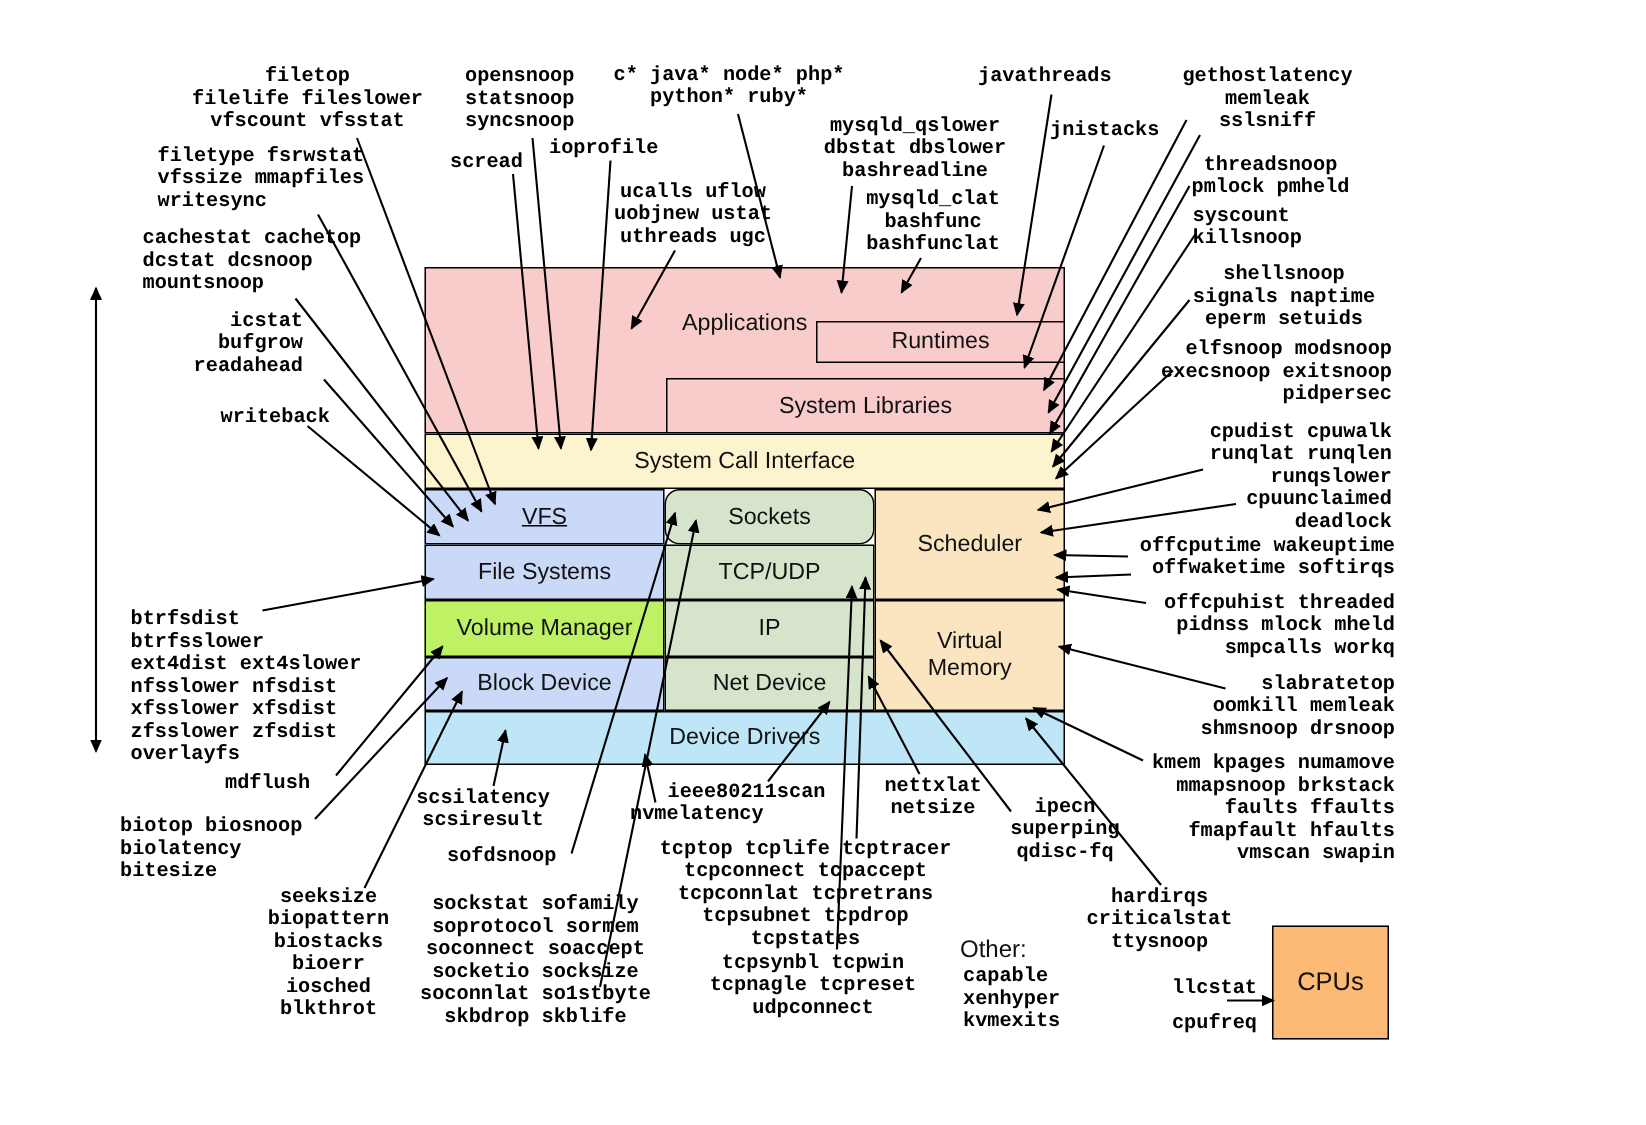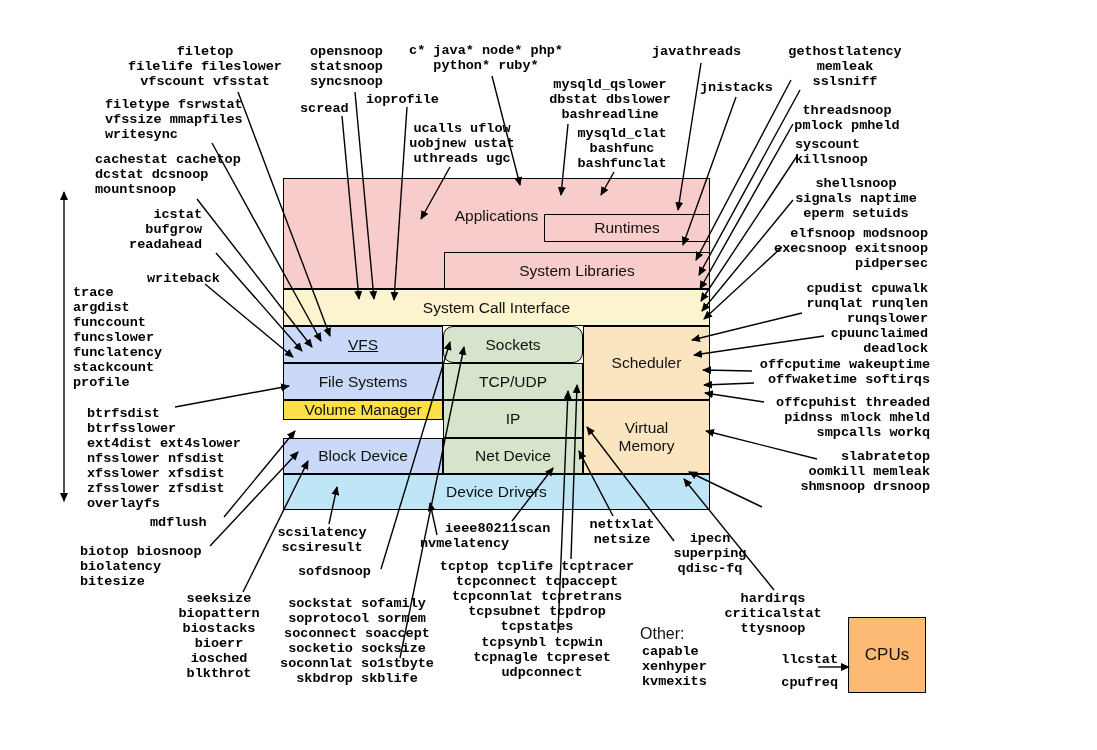--- a/index.html
+++ b/index.html
@@ -34,21 +34,21 @@
   <div class="box" style="left: 283px; top: 289px; width: 427px; height: 37px; background-color: rgb(252, 243, 207);">
     <span class="bl">System Call Interface</span>
     </div>
 
   <div class="box" style="left: 283px; top: 326px; width: 160px; height: 37px; background-color: rgb(201, 217, 247); text-decoration: underline;">
     <span class="bl">VFS</span>
     </div>
   <div class="box" style="left: 283px; top: 363px; width: 160px; height: 37px; background-color: rgb(201, 217, 247); align-items: center;">
     <span class="bl">File Systems</span>
     </div>
-  <div class="box" style="left: 283px; top: 400px; width: 160px; height: 20px; background-color: #fde047;">
+  <div class="box" style="left: 283px; top: 400px; width: 160px; height: 38px; background-color: #bef264;">
     <span class="bl">Volume Manager</span>
     </div>
   <div class="box" style="left: 283px; top: 438px; width: 160px; height: 36px; background-color: rgb(201, 217, 247);">
     <span class="bl">Block Device</span>
     </div>
 
   <div class="box" style="left: 443px; top: 326px; width: 140px; height: 37px; background-color: rgb(215, 228, 204); border-radius: 10px;">
     <span class="bl">Sockets</span>
     </div>
   <div class="box" style="left: 443px; top: 363px; width: 140px; height: 37px; background-color: rgb(215, 228, 204);">
@@ -83,27 +83,20 @@
   <div class="g" style="left:105px;top:97px">filetype fsrwstat
 vfssize mmapfiles
 writesync</div>
   <div class="g" style="left:95px;top:152px">cachestat cachetop
 dcstat dcsnoop
 mountsnoop</div>
   <div class="g r" style="right:895px;top:207px">icstat
 bufgrow
 readahead</div>
   <div class="g" style="left:147px;top:271px">writeback</div>
-  <div class="g" style="left:73px;top:285px">trace
-argdist
-funccount
-funcslower
-funclatency
-stackcount
-profile</div>
   <div class="g" style="left:87px;top:406px">btrfsdist
 btrfsslower
 ext4dist ext4slower
 nfsslower nfsdist
 xfsslower xfsdist
 zfsslower zfsdist
 overlayfs</div>
   <div class="g" style="left:150px;top:515px">mdflush</div>
   <div class="g" style="left:80px;top:544px">biotop biosnoop
 biolatency
@@ -160,20 +153,25 @@
 cpuunclaimed
 deadlock</div>
   <div class="g r" style="right:167px;top:357px">offcputime wakeuptime
 offwaketime softirqs</div>
   <div class="g r" style="right:167px;top:395px">offcpuhist threaded
 pidnss mlock mheld
 smpcalls workq</div>
   <div class="g r" style="right:167px;top:449px">slabratetop
 oomkill memleak
 shmsnoop drsnoop</div>
+  <div class="g r" style="right:167px;top:502px">kmem kpages numamove
+mmapsnoop brkstack
+faults ffaults
+fmapfault hfaults
+vmscan swapin</div>
   <div class="g" style="left:445px;top:521px">ieee80211scan</div>
   <div class="g" style="left:420px;top:536px">nvmelatency</div>
   <div class="g c" style="left:572px;top:517px;width:100px">nettxlat
 netsize</div>
   <div class="g c" style="left:660px;top:531px;width:100px">ipecn
 superping
 qdisc-fq</div>
   <div class="g c" style="left:437px;top:559px;width:200px">tcptop tcplife tcptracer
 tcpconnect tcpaccept
 tcpconnlat tcpretrans

